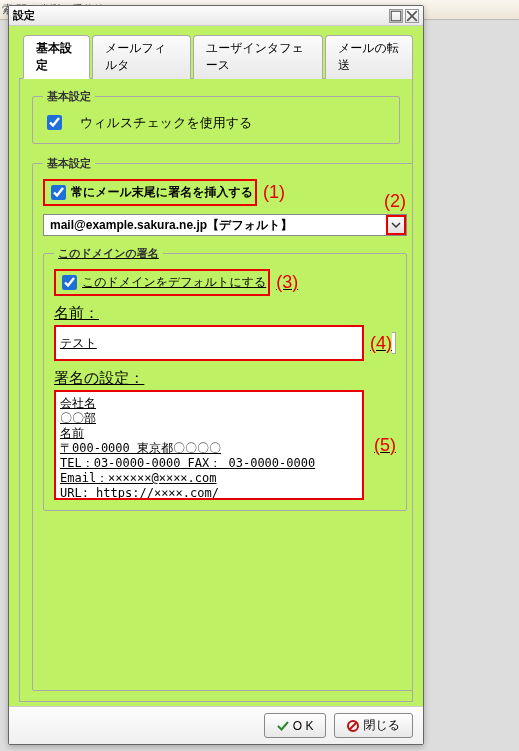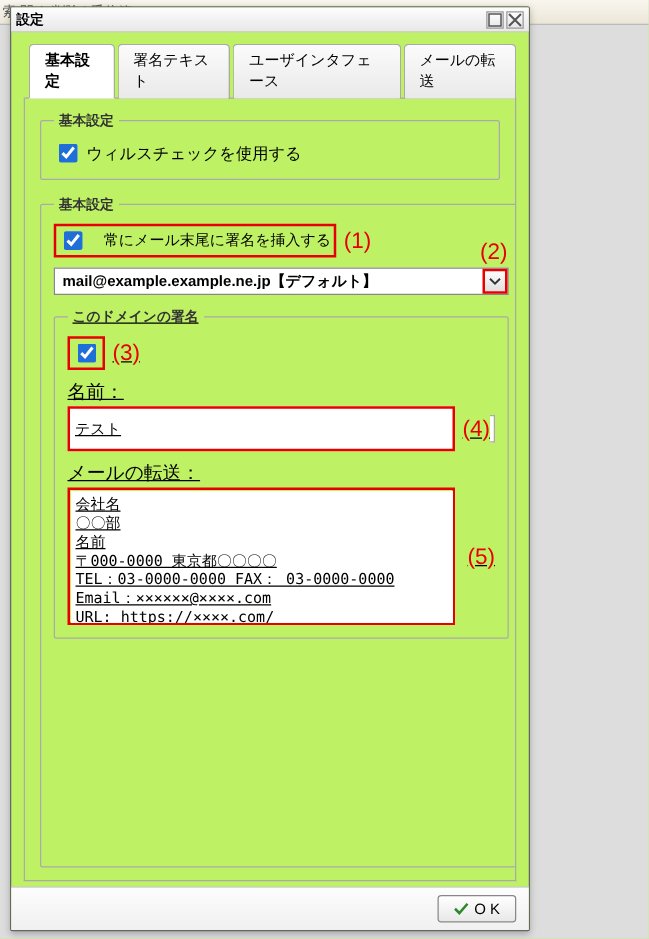--- a/index.html
+++ b/index.html
@@ -113,21 +113,21 @@
   }
   legend {
     font-size: 11px;
     font-weight: bold;
     color: #333;
     padding: 0 4px;
   }
   .chk-row {
     display: flex;
     align-items: center;
-    gap: 4px;
+    gap: 15px;
     font-size: 13px;
   }
   input[type="checkbox"] {
     width: 15px;
     height: 15px;
     accent-color: #1f6fd8;
   }
   .hi {
     border: 2px solid #e80000;
     padding: 1px 2px;
@@ -278,76 +278,77 @@
       <svg viewBox="0 0 10 10">
           <path d="M1 1 L9 9 M9 1 L1 9" stroke="#555" stroke-width="1.4"></path>
         </svg>
     </span>
   </div>
 
   <div class="body">
 
     <div class="tabs">
       <div class="tab active">基本設定</div>
-      <div class="tab">署名テキスト</div>
+      <div class="tab">メールフィルタ</div>
       <div class="tab">ユーザインタフェース</div>
       <div class="tab">メールの転送</div>
     </div>
 
     <div class="panel">
 
       <fieldset>
         <legend>基本設定</legend>
         <div class="chk-row">
           <input type="checkbox" checked="" style="">
           <span>ウィルスチェックを使用する</span>
         </div>
       </fieldset>
 
       <fieldset style="flex:1; position:relative;">
         <legend>基本設定</legend>
 
         <div style="display:flex; align-items:center;">
           <span class="hi">
             <input type="checkbox" checked="" style="">
-            <span style="margin-left:14px;">常にメール末尾に署名を挿入する</span>
+            <span style="margin-left:2px;font-weight:bold;">常にメール末尾に署名を挿入する</span>
           </span>
           <span class="annot">(1)</span>
         </div>
 
         <div class="row" style="position:relative;">
           <div class="select-wrap">
             <span class="annot2">(2)</span>
-            <span class="sel-text">mail@example.example.ne.jp【デフォルト】</span>
+            <span class="sel-text">mail@example.sakura.ne.jp【デフォルト】</span>
             <span class="dd">
               <svg viewBox="0 0 10 10">
                   <path d="M1 3 L5 7 L9 3" fill="none" stroke="#333" stroke-width="1.5"></path>
                 </svg>
             </span>
           </div>
         </div>
 
         <fieldset class="inner">
           <legend>このドメインの署名</legend>
 
           <div style="display:flex; align-items:center;">
             <span class="hi">
               <input type="checkbox" checked="" style="">
+              <span style="margin-left:2px;">このドメインをデフォルトにする</span>
             </span>
             <span class="annot">(3)</span>
           </div>
 
           <div class="field-label">名前：</div>
           <div class="text-input-wrap">
             <input class="text-input" type="text" value="テスト" style="">
             <span class="annot">(4)</span>
             <div class="text-input-plain"></div>
           </div>
 
-          <div class="field-label">メールの転送：</div>
+          <div class="field-label">署名の設定：</div>
           <div class="textarea-wrap">
             <textarea class="sig" style="">会社名
 〇〇部
 名前
 〒000-0000 東京都〇〇〇〇
 TEL：03-0000-0000 FAX： 03-0000-0000
 Email：××××××@××××.com
 URL: https://××××.com/</textarea>
             <span class="annot-side">(5)</span>
           </div>
@@ -361,15 +362,24 @@
 
   <div class="btnbar">
     <div class="btn">
       <span class="ico">
         <svg viewBox="0 0 12 12">
             <path d="M1 6 L4.5 9.5 L11 2" fill="none" stroke="#2a8a2a" stroke-width="2"></path>
           </svg>
       </span>
       <span>O K</span>
     </div>
+    <div class="btn">
+      <span class="ico">
+        <svg viewBox="0 0 12 12">
+            <circle cx="6" cy="6" r="5" fill="none" stroke="#b11" stroke-width="2"></circle>
+            <line x1="2.5" y1="9.5" x2="9.5" y2="2.5" stroke="#b11" stroke-width="2"></line>
+          </svg>
+      </span>
+      <span>閉じる</span>
+    </div>
   </div>
 
 </div>
 
 </body></html>

